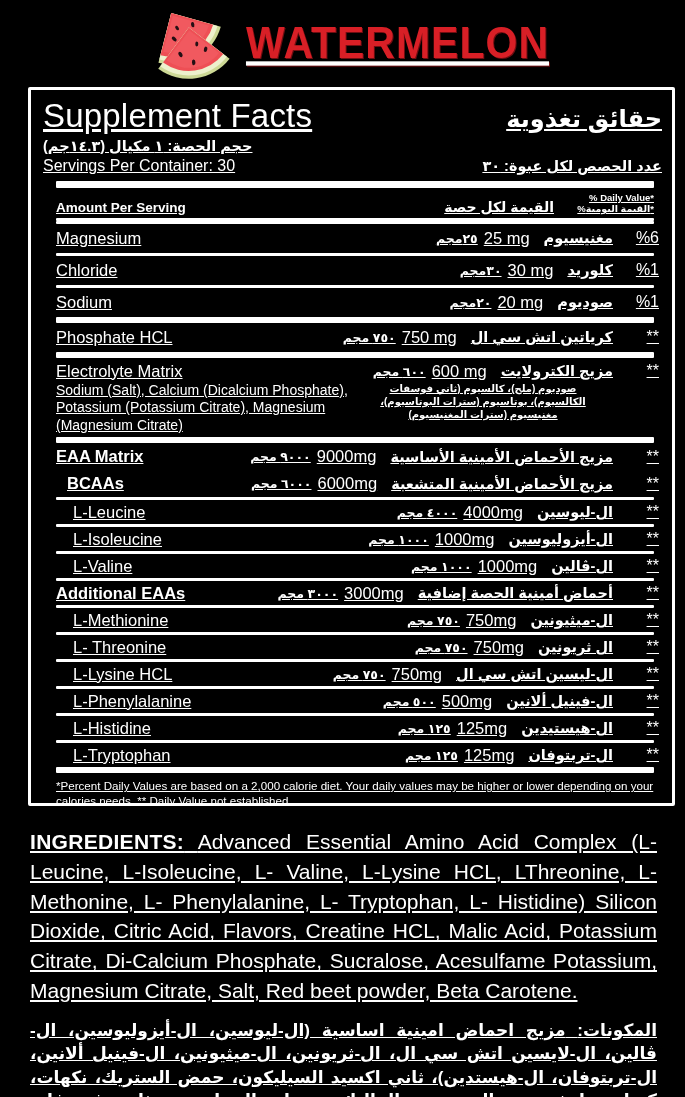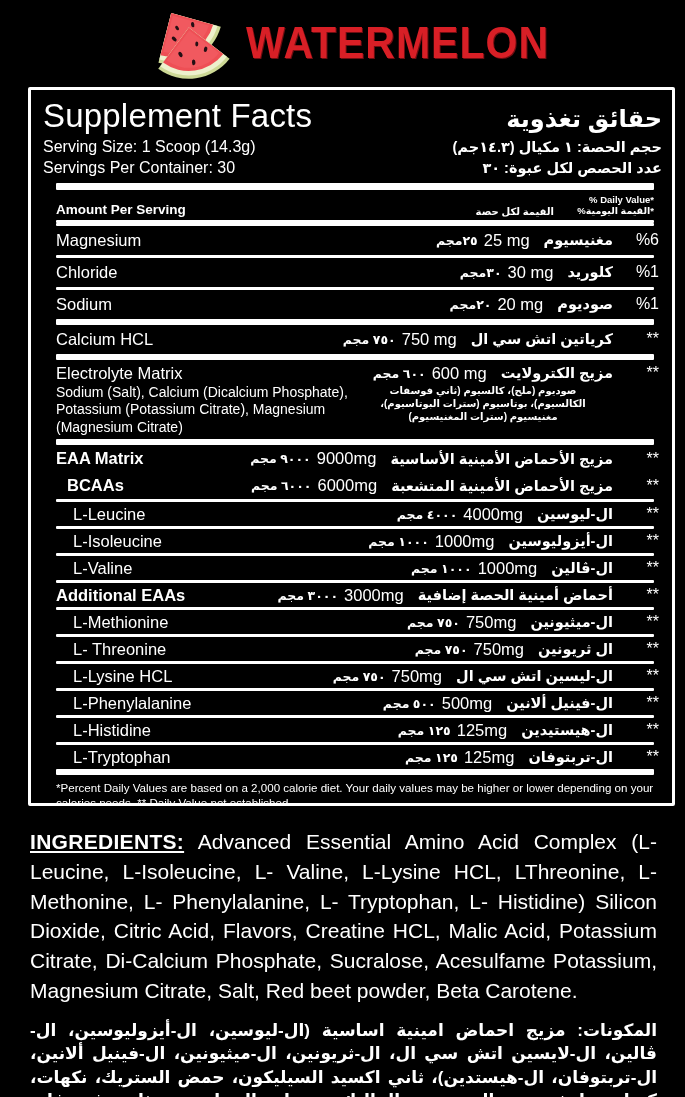--- a/index.html
+++ b/index.html
@@ -1,17 +1,17 @@
 <!DOCTYPE html>
 <html lang="en"><head>
 <meta charset="utf-8">
 <style>
   html,body{margin:0;padding:0;background:#000;}
   .stage{position:relative;width:685px;height:1097px;background:#000;overflow:hidden;
-         font-family:"Liberation Sans","DejaVu Sans",sans-serif;color:#fff;}
+         font-family:"Liberation Sans","DejaVu Sans",sans-serif;color:#fff;text-decoration:underline;}
 
   
   .brand{height:87px;display:flex;align-items:center;justify-content:center;gap:14px;}
   .brand-art{width:96px;height:84px;flex:none;margin-top:2px;}
   .brand-name{font-size:41px;font-weight:900;letter-spacing:1px;color:#d81f26;
               text-shadow:1px 1px 0 #6e0d11;transform:scaleY(1.08);}
 
   
   .panel{box-sizing:border-box;margin-left:28px;width:647px;height:719px;
          border:3px solid #fff;border-radius:2px;background:#000;
@@ -19,21 +19,21 @@
   .title-row{display:flex;align-items:baseline;justify-content:space-between;margin-top:2px;}
   .title-en{font-size:33px;font-weight:400;letter-spacing:.2px;}
   .title-ar{font-size:24px;font-weight:700;}
   .serv-row{display:flex;align-items:baseline;justify-content:space-between;margin-top:3px;}
   .serv-en{font-size:16px;}
   .serv-ar{font-size:14.5px;font-weight:700;direction:rtl;}
   .bar{background:#fff;border-radius:1px;margin:0 8px 0 13px;flex:none;}
   .bar-7{height:7px;margin-top:6px;}
   .cols{display:flex;align-items:flex-end;margin:4px 8px 3px 13px;}
   .c-en{font-size:13.5px;font-weight:700;}
-  .c-ar{font-size:10px;font-weight:700;margin-left:auto;margin-right:14px;}
+  .c-ar{font-size:14px;font-weight:700;margin-left:auto;margin-right:14px;}
   .c-dv{width:86px;text-align:right;font-size:9.5px;line-height:1.2;font-weight:700;flex:none;}
 
   
   .frow{display:flex;align-items:center;padding-left:13px;padding-right:3px;flex:none;}
   .r-lg{height:29px;}  .r-md{height:27px;}  .r-sm{height:24px;}
   .frow .nm{font-size:16.5px;white-space:nowrap;}
   .frow.b .nm{font-weight:700;}
   .frow.ind1{padding-left:24px;}  .frow.ind2{padding-left:30px;}
   .fill{flex:1;}
   .amt-ar{font-size:12.5px;font-weight:700;white-space:nowrap;}
@@ -88,21 +88,20 @@
     </svg>
     <div class="brand-name">WATERMELON</div>
   </header>
 
   <section class="panel">
     <div class="title-row">
       <span class="title-en">Supplement Facts</span>
       <span class="title-ar" dir="rtl">حقائق تغذوية</span>
     </div>
     <div class="serv-row">
-      <span class="serv-en">Serving Size: 1 Scoop (14.3g)</span>
       <span class="serv-ar">حجم الحصة: ١ مكيال (١٤.٣جم)</span>
     </div>
     <div class="serv-row">
       <span class="serv-en">Servings Per Container: 30</span>
       <span class="serv-ar">عدد الحصص لكل عبوة: ٣٠</span>
     </div>
 
     <div class="bar bar-7"></div>
 
     <div class="cols">
@@ -138,21 +137,21 @@
         <div class="frow r-lg ind0">
           <span class="nm">Sodium</span>
           <span class="fill"></span>
           <span class="amt-ar">٢٠مجم</span>
           <span class="amt-en">20 mg</span>
           <span class="nm-ar">صوديوم</span>
           <span class="dv">%1</span>
         </div>
         <div class="sep sep-thick"></div>
         <div class="frow r-lg ind0">
-          <span class="nm">Calcium HCL</span>
+          <span class="nm">Phosphate HCL</span>
           <span class="fill"></span>
           <span class="amt-ar">٧٥٠ مجم</span>
           <span class="amt-en">750 mg</span>
           <span class="nm-ar">كرياتين اتش سي ال</span>
           <span class="dv">**</span>
         </div>
         <div class="sep sep-thick"></div>
         <div class="frow r-md ind0">
           <span class="nm">Electrolyte Matrix</span>
           <span class="fill"></span>

